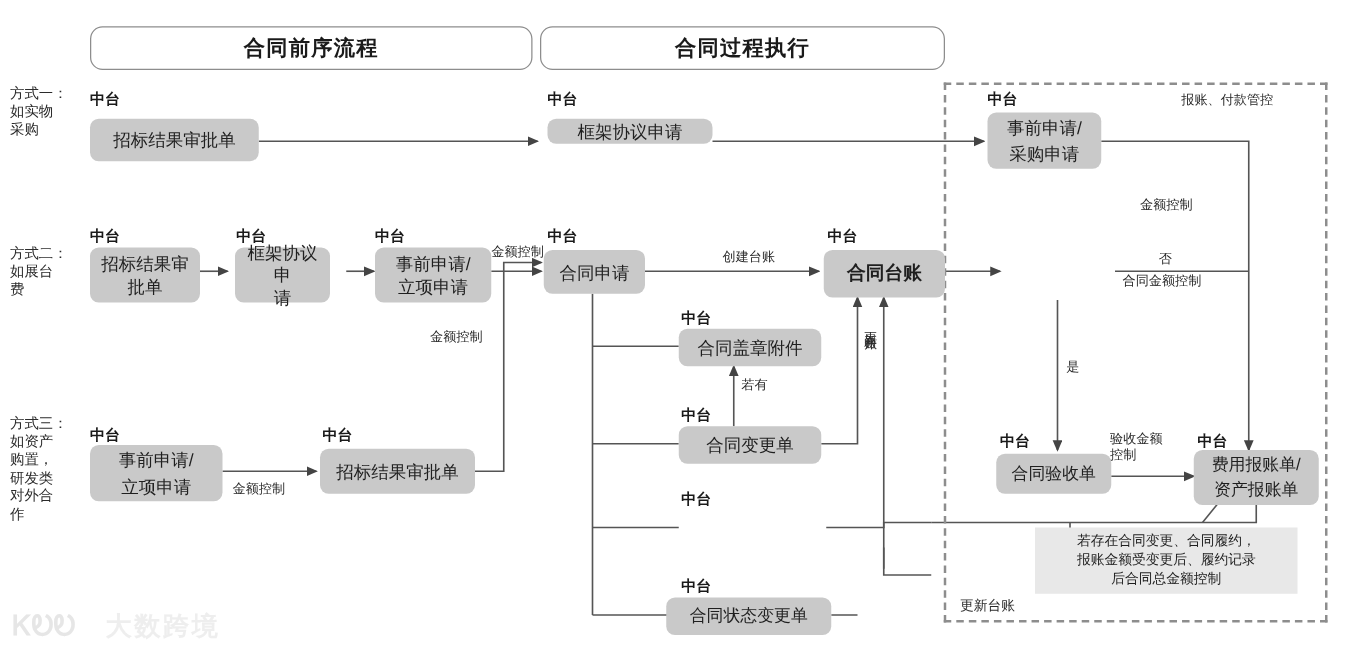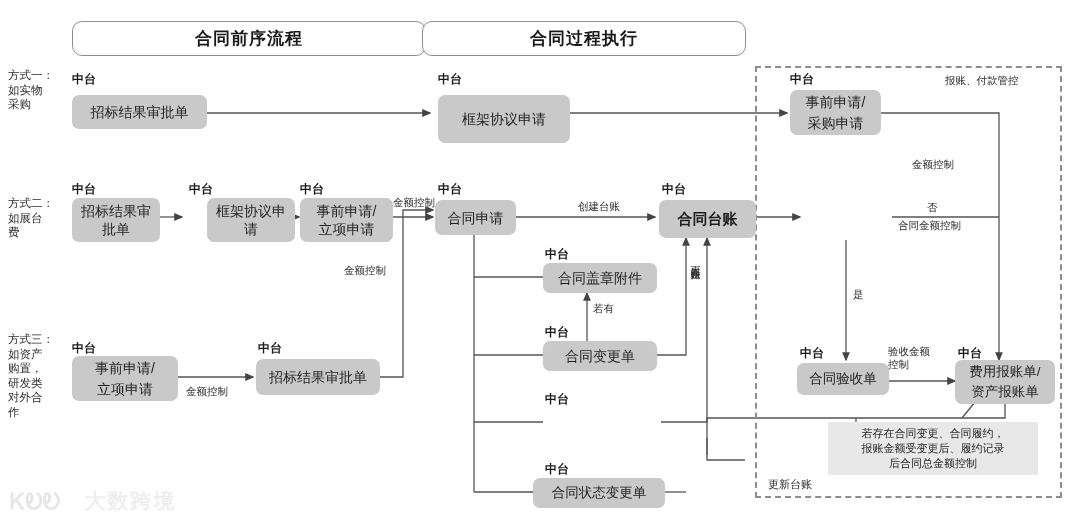--- a/index.html
+++ b/index.html
@@ -174,21 +174,21 @@
 
       <path d="M707,438 L707,460 L745,460"></path>
       <line x1="745" y1="418" x2="856" y2="418"></line>
       <path d="M707,455 L707,418 L745,418"></path>
     </g>
   </svg>
 
   <div class="phase-header" style="left:72px;top:21px;width:352px;height:33px;">
     <span>合同前序流程</span>
   </div>
-  <div class="phase-header" style="left:422px;top:21px;width:322px;height:33px;text-align:right;">
+  <div class="phase-header" style="left:432px;top:21px;width:322px;height:33px;text-align:right;">
     <span>合同过程执行</span>
   </div>
 
   <div class="dashed-zone" style="left:755px;top:66px;width:307px;height:432px;"></div>
   <div class="zone-foot" style="left:768px;top:477px;">更新台账</div>
 
   <div class="row-label" style="left:8px;top:68px;white-space:pre-line;">方式一：
 如实物
 采购</div>
   <div class="row-label" style="left:8px;top:196px;white-space:pre-line;">方式二：
@@ -198,35 +198,35 @@
 如资产
 购置，
 研发类
 对外合
 作</div>
 
   <div class="zt" style="left:72px;top:71px;">中台</div>
   <div class="node" style="left:72px;top:95px;width:135px;height:34px;white-space:pre-line;">招标结果审批单</div>
 
   <div class="zt" style="left:438px;top:71px;">中台</div>
-  <div class="node" style="left:438px;top:95px;width:132px;height:48px;white-space:pre-line;">框架协议申请</div>
+  <div class="node" style="left:438px;top:95px;width:132px;height:20px;white-space:pre-line;">框架协议申请</div>
 
   <div class="zt" style="left:790px;top:71px;">中台</div>
   <div class="node" style="left:790px;top:90px;width:91px;height:45px;white-space:pre-line;line-height:21px;">事前申请/
 采购申请</div>
 
   <div class="elabel" style="left:945px;top:74px;">报账、付款管控</div>
   <div class="elabel" style="left:912px;top:158px;">金额控制</div>
 
   <div class="zt" style="left:72px;top:181px;">中台</div>
   <div class="node" style="left:72px;top:198px;width:88px;height:44px;white-space:pre-line;">招标结果审
 批单</div>
 
   <div class="zt" style="left:189px;top:181px;">中台</div>
-  <div class="node" style="left:207px;top:198px;width:88px;height:44px;white-space:pre-line;">框架协议申
+  <div class="node" style="left:188px;top:198px;width:76px;height:44px;white-space:pre-line;">框架协议申
 请</div>
 
   <div class="zt" style="left:300px;top:181px;">中台</div>
   <div class="node" style="left:300px;top:198px;width:93px;height:44px;white-space:pre-line;">事前申请/
 立项申请</div>
 
   <div class="elabel" style="left:393px;top:196px;">金额控制</div>
   <div class="elabel" style="left:344px;top:264px;">金额控制</div>
 
   <div class="zt" style="left:438px;top:181px;">中台</div>

